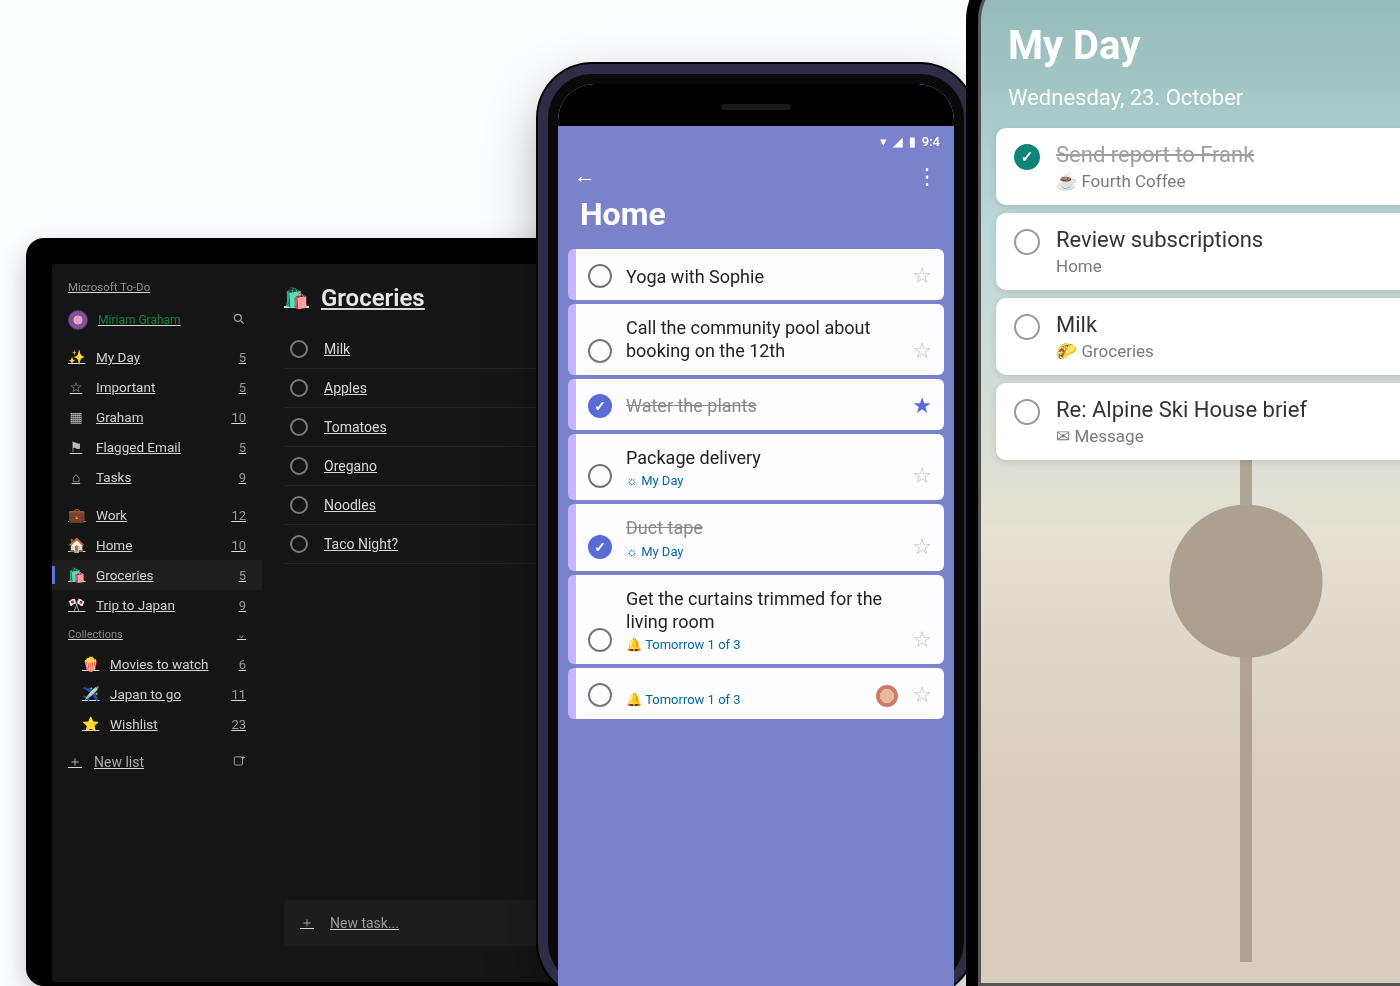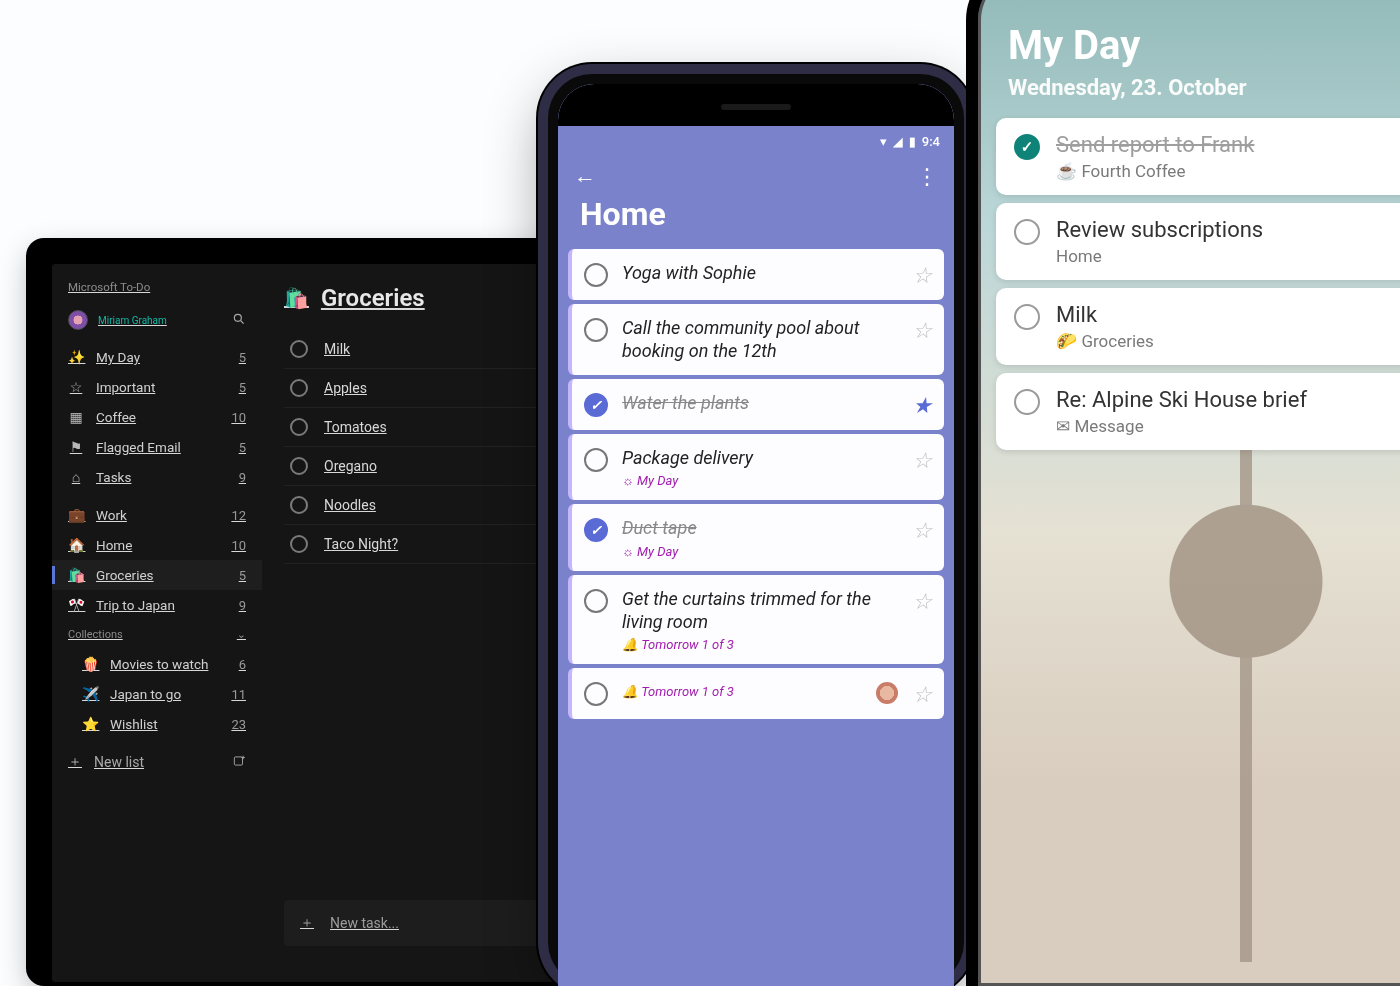--- a/index.html
+++ b/index.html
@@ -13,21 +13,21 @@
   }
   .tablet-screen {
     position: absolute; left: 22px; top: 22px; right: 22px; bottom: 0;
     background: #151515; border-radius: 4px; display: flex; color: #d8d8d8;
     font-size: 14px; overflow: hidden; text-decoration: underline;
   }
   .sidebar { width: 210px; padding: 16px 0 0 0; background: #151515; }
   .app-title { padding: 0 16px 10px 16px; font-size: 11.5px; color: #8c8c8c; font-weight: 400; }
   .user-row { display: flex; align-items: center; padding: 6px 16px 12px 16px; gap: 10px; }
   .avatar { width: 20px; height: 20px; border-radius: 50%; background: radial-gradient(circle, #e6a2b0 35%, #7f4fa8 36%); border: 1px solid #4a4a4a; flex: none; }
-  .user-name { flex: 1; font-size: 10px; color: #14b8a6; }
+  .user-name { flex: 1; font-size: 12px; color: #15803d; }
   .search-icon { color: #a8a8a8; font-size: 14px; }
   .nav-item {
     display: flex; align-items: center; padding: 7px 16px; gap: 12px; color: #d0d0d0;
     cursor: pointer; position: relative; font-size: 13.5px;
   }
   .nav-item .ic { width: 16px; text-align: center; font-size: 14px; color: #b8b8b8; flex:none; }
   .nav-item .lbl { flex: 1; }
   .nav-item .cnt { color: #9a9a9a; font-size: 13px; min-width: 18px; text-align: right; }
   .nav-item.active { background: #1e1e1e; }
   .nav-item.active::before { content:""; position:absolute; left:0; top:6px; bottom:6px; width:3px; background:#5a76d8; }
@@ -64,28 +64,28 @@
   .statusbar {
     display: flex; justify-content: flex-end; align-items: center; gap: 6px;
     padding: 8px 14px 4px 14px; color: #fff; font-size: 13px; font-weight: 500;
     background:#7a82cc;
   }
   .appbar { display: flex; align-items: center; padding: 10px 16px 4px 16px; color: #fff; }
   .appbar .back { font-size: 22px; }
   .appbar .more { margin-left: auto; font-size: 22px; }
   .a-title { color: #fff; font-size: 32px; font-weight: 700; padding: 2px 22px 16px 22px; }
   .a-list { padding: 0 10px; display:flex; flex-direction:column; gap:4px; }
-  .a-card { background: #fdfdff; border-radius: 6px; padding: 12px 12px; display:flex; gap:14px; align-items:flex-start; position:relative; border-left:4px solid #c4b5fd;font-style:italic; }
+  .a-card { background: #fdfdff; border-radius: 6px; padding: 12px 12px; display:flex; gap:14px; align-items:flex-end; position:relative; border-left:8px solid #c4b5fd; }
   .a-card .ac { width:24px; height:24px; border:2px solid #777; border-radius:50%; flex:none; margin-top:2px; }
   .a-card.done .ac { background:#5b6bd5; border-color:#5b6bd5; display:flex; align-items:center; justify-content:center; }
   .a-card.done .ac::after { content:"✓"; color:#fff; font-size:14px; font-weight:700; }
   .a-card .body { flex:1; }
   .a-card .ttl { font-size:18px; color:#222; line-height:1.3; }
   .a-card.done .ttl { text-decoration: line-through; color:#888; }
-  .a-card .sub { font-size:13px; color:#a21caf; margin-top:4px; padding-left:0; display:flex; gap:6px; align-items:center; }
+  .a-card .sub { font-size:13px; color:#0369a1; margin-top:4px; padding-left:0; display:flex; gap:6px; align-items:center; }
   .a-card .star { color:#bdbdbd; font-size:22px; margin-top:2px; }
   .a-card .star.fill { color:#5b6bd5; }
   .mini-av { width:22px; height:22px; border-radius:50%; background: radial-gradient(circle,#e8b8a0 45%,#c97c68 46%); margin-top:2px; }
 
   
   .phone-b {
     position: absolute; left: 966px; top: -40px; width: 460px; height: 1026px;
     background: linear-gradient(180deg,#8fb8b6 0%, #bcd7d8 25%, #e5e1d3 55%, #d9cdbf 80%);
     border-left: 12px solid #000; border-top: 12px solid #000; border-radius: 60px 0 0 0;
     overflow: hidden; box-shadow: 0 0 0 3px #555 inset;
@@ -95,21 +95,21 @@
     background:
       radial-gradient(circle at 50% 32%, #9e8f7f 0 76px, transparent 77px),
       linear-gradient(#a39587,#a39587) 50% 0 / 12px 100% no-repeat;
     opacity:.78; filter: blur(.3px);
   }
   .phone-b::after { 
     content:""; position:absolute; right:20px; top:60px; width:4px; height:420px; background:#b0a79a; opacity:.7;
   }
   .b-header { padding: 50px 30px 18px 30px; color:#fff; position:relative; z-index:1; }
   .b-title { font-size: 40px; font-weight: 700; }
-  .b-date  { font-size: 22px; margin-top:6px; font-weight:700; opacity:.95; }
+  .b-date  { font-size: 22px; margin-top:16px; font-weight:400; opacity:.95; }
   .b-list  { padding: 0 0 0 18px; display:flex; flex-direction:column; gap:8px; position:relative; z-index:1; }
   .b-card  { background:#fff; border-radius:10px 0 0 10px; padding:14px 18px; display:flex; gap:16px; align-items:flex-start; box-shadow:0 2px 6px rgba(0,0,0,.12); }
   .b-card .bc { width:26px; height:26px; border:2px solid #9a9a9a; border-radius:50%; flex:none; margin-top:2px; }
   .b-card.done .bc { background:#0f8378; border-color:#0f8378; display:flex; align-items:center; justify-content:center; }
   .b-card.done .bc::after { content:"✓"; color:#fff; font-size:15px; font-weight:700; }
   .b-card .body { flex:1; }
   .b-card .ttl { font-size:22px; color:#333; }
   .b-card.done .ttl { text-decoration: line-through; color:#9e9e9e; }
   .b-card .sub { font-size:17px; color:#7a7a7a; margin-top:4px; padding-left:0; }
 
@@ -140,21 +140,21 @@
               <span class="lbl">My Day</span>
               <span class="cnt">5</span>
             </div>
             <div class="nav-item">
               <span class="ic">☆</span>
               <span class="lbl">Important</span>
               <span class="cnt">5</span>
             </div>
             <div class="nav-item">
               <span class="ic">▦</span>
-              <span class="lbl">Coffee</span>
+              <span class="lbl">Graham</span>
               <span class="cnt">10</span>
             </div>
             <div class="nav-item">
               <span class="ic">⚑</span>
               <span class="lbl">Flagged Email</span>
               <span class="cnt">5</span>
             </div>
             <div class="nav-item">
               <span class="ic">⌂</span>
               <span class="lbl">Tasks</span>

